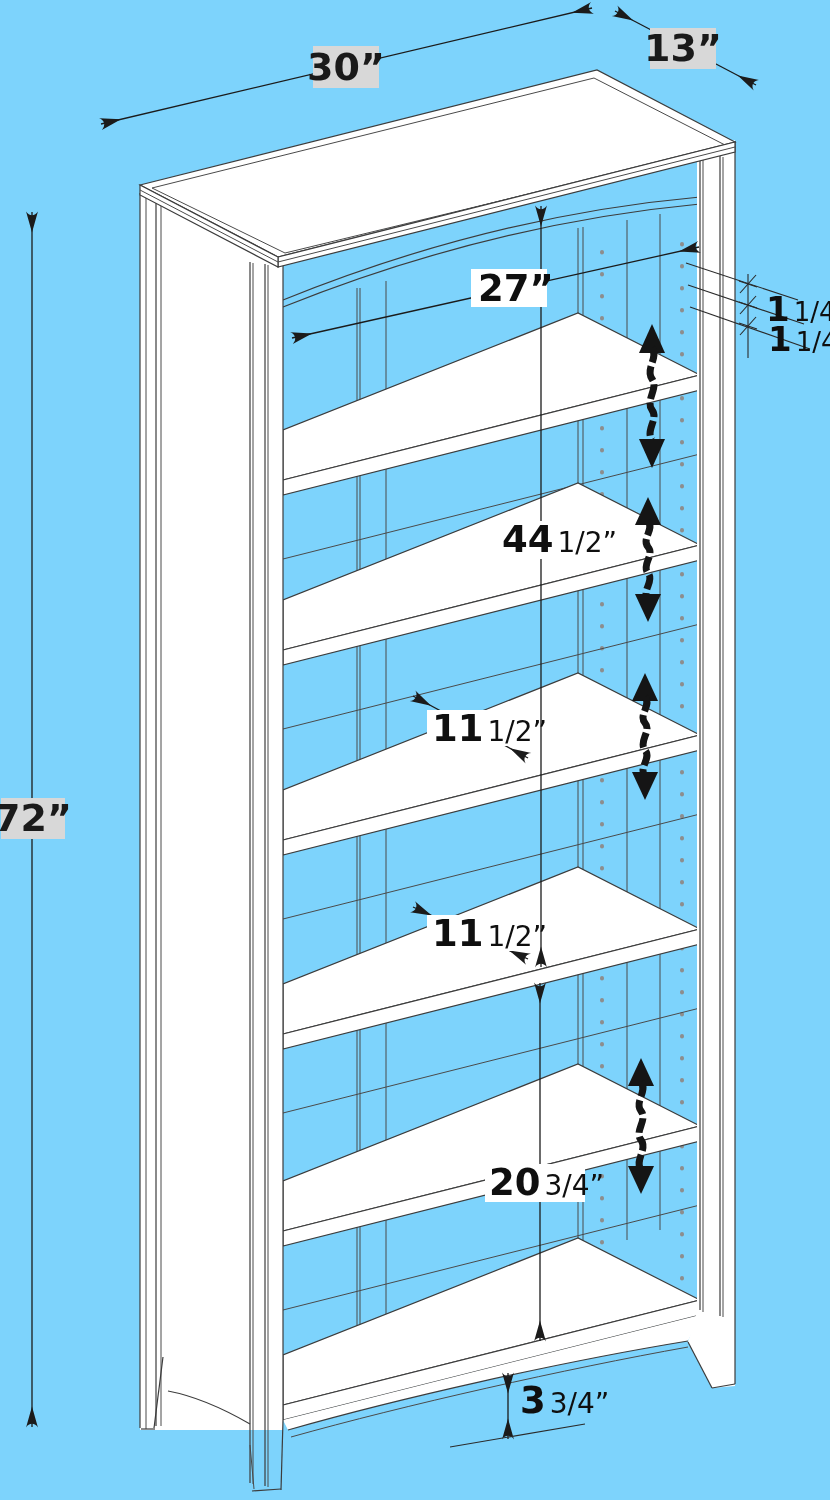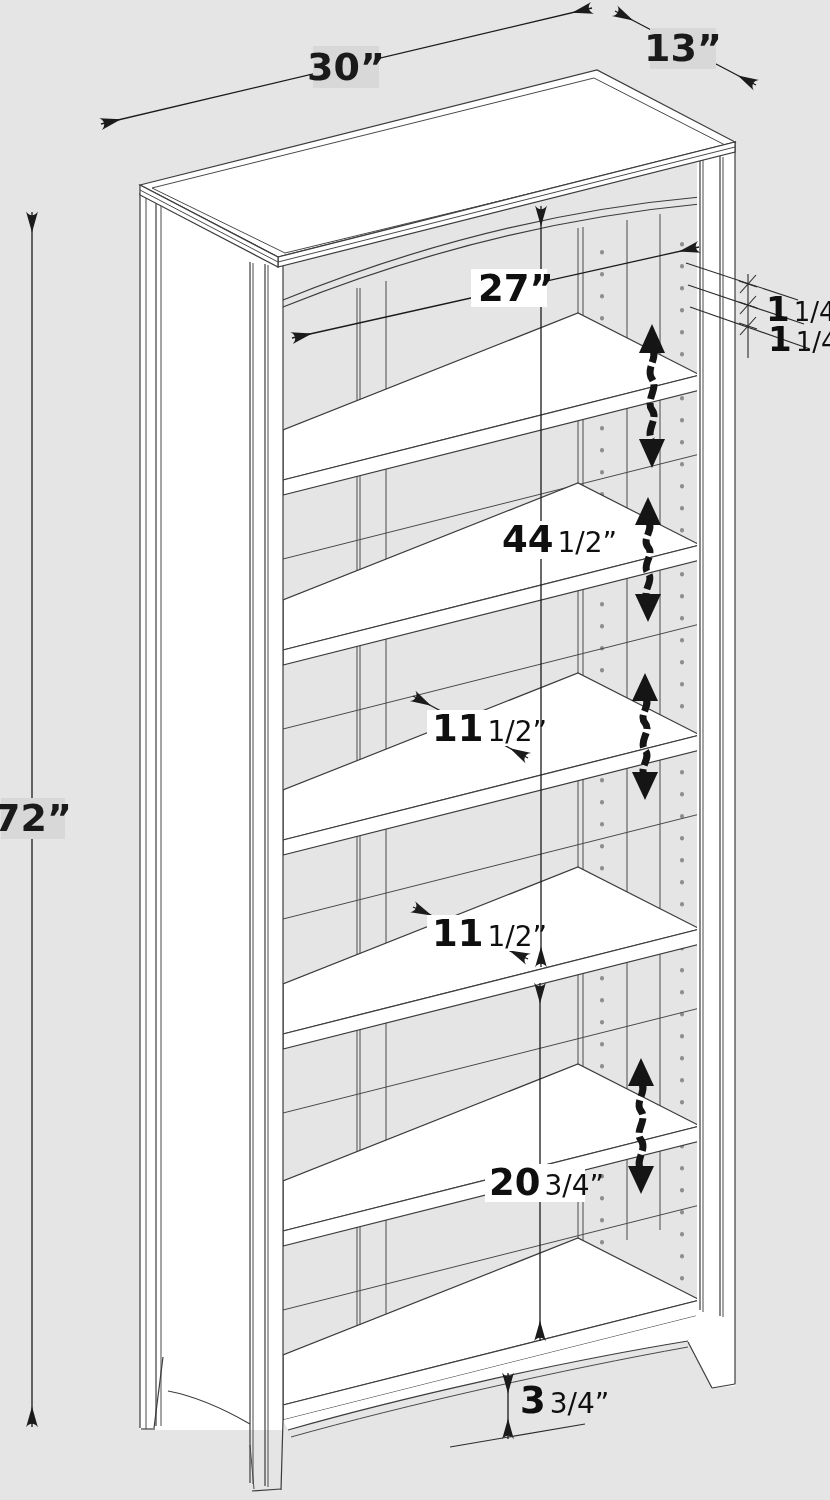--- a/index.html
+++ b/index.html
@@ -1,16 +1,16 @@
 <!DOCTYPE html>
 <html><head>
 <meta charset="utf-8">
 <style>
   html,body{margin:0;padding:0;background:#ffffff;}
-  .stage{position:relative;width:830px;height:1500px;background:#e5e5e5;overflow:hidden;
+  .stage{position:relative;width:830px;height:1500px;background:#7dd3fc;overflow:hidden;
          font-family:"DejaVu Sans",sans-serif;}
   svg{display:block}
   .ln  {stroke:#3c3c3c;stroke-width:1.2;fill:none;}
   .lnt {stroke:#4a4a4a;stroke-width:1;fill:none;}
   .wfill {fill:#ffffff;stroke:#3c3c3c;stroke-width:1.2;}
   .wonly {fill:#ffffff;stroke:none;}
   .dim {stroke:#1b1b1b;stroke-width:1.3;fill:none;
         marker-start:url(#ah);marker-end:url(#ah);}
   .dimplain {stroke:#2a2a2a;stroke-width:1.1;fill:none;}
   .blk {fill:#151515;stroke:none;}

